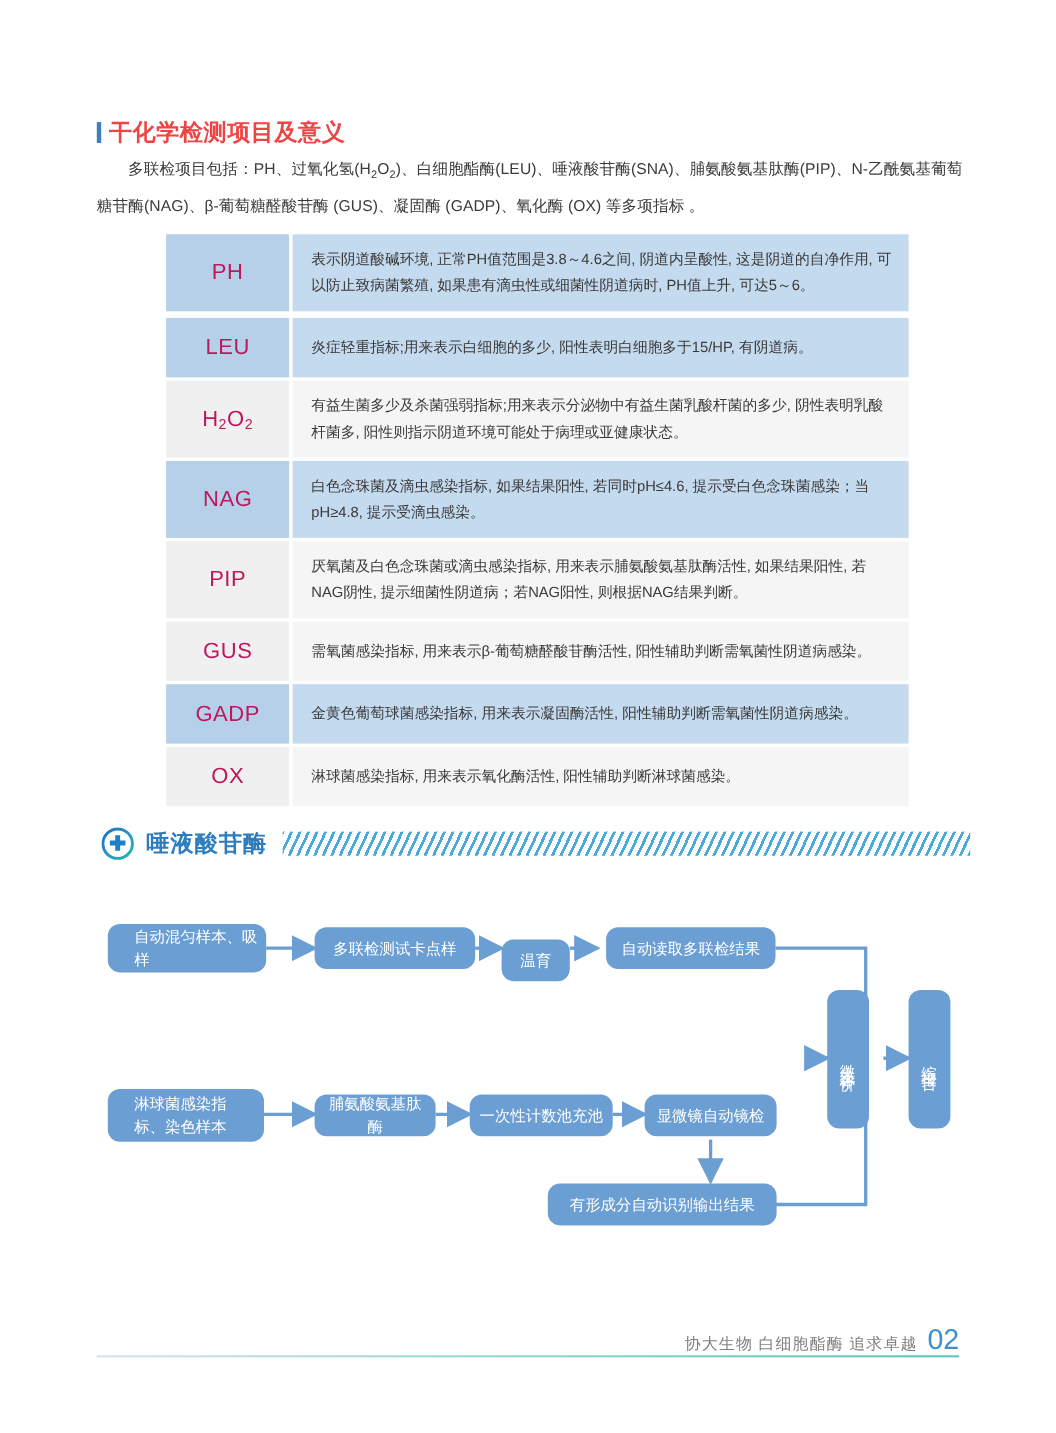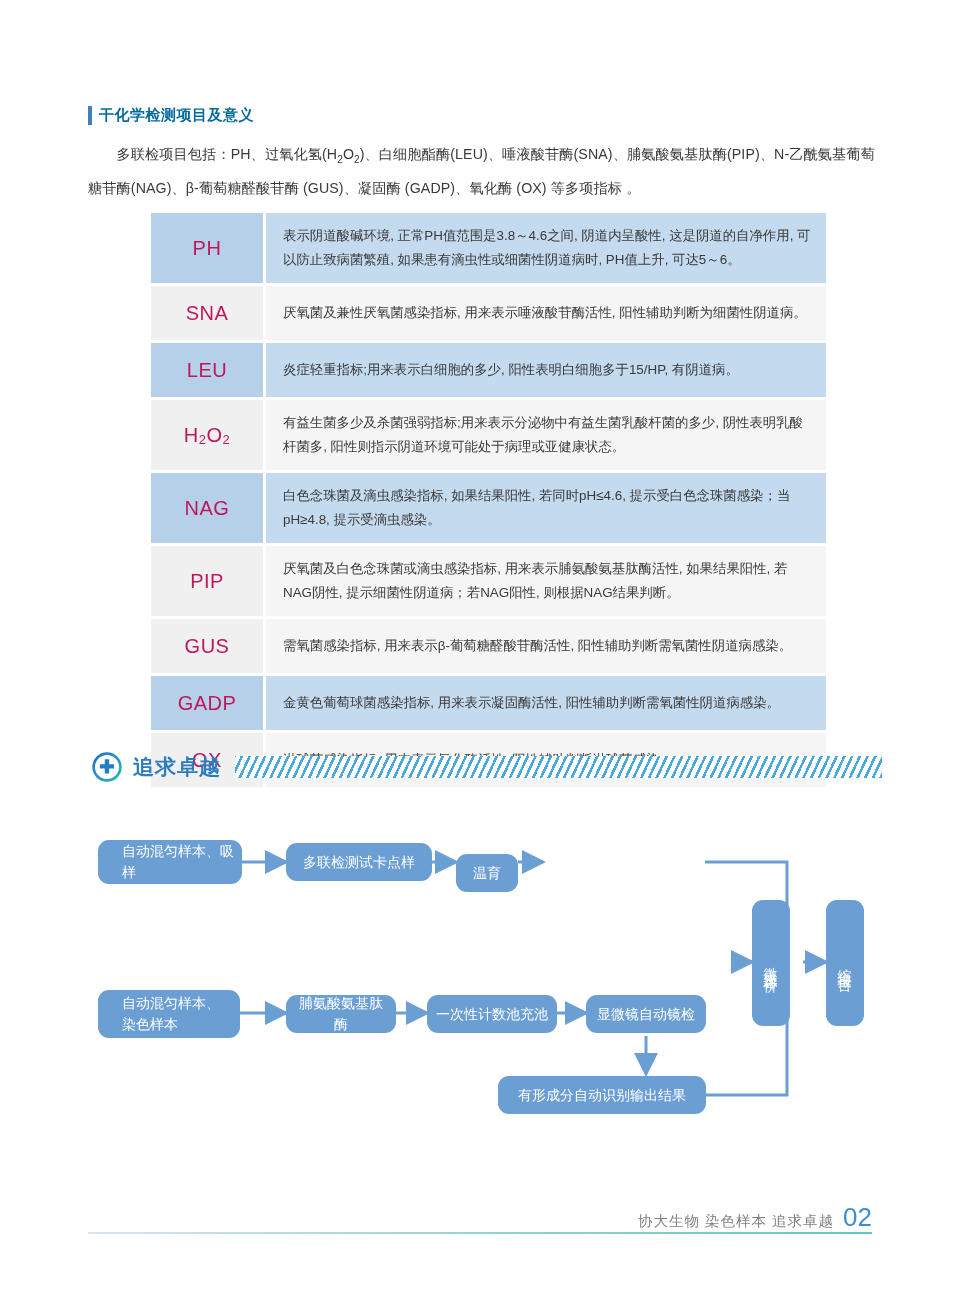--- a/index.html
+++ b/index.html
@@ -24,23 +24,23 @@
     display: flex;
     align-items: center;
   }
   .head-bar {
     width: 4px;
     height: 19px;
     background: #3f7fbf;
     margin-right: 7px;
   }
   .head-title {
-    font-size: 15px;
+    font-size: 21px;
     font-weight: bold;
-    color: #0369a1;
+    color: #ef4444;
     letter-spacing: 0.5px;
   }
 
   
   .intro {
     position: absolute;
     left: 88px;
     top: 140px;
     width: 790px;
     font-size: 14.2px;
@@ -199,25 +199,20 @@
   多联检项目包括：PH、过氧化氢(H<sub>2</sub>O<sub>2</sub>)、白细胞酯酶(LEU)、唾液酸苷酶(SNA)、脯氨酸氨基肽酶(PIP)、N-乙酰氨基葡萄糖苷酶(NAG)、β-葡萄糖醛酸苷酶 (GUS)、凝固酶 (GADP)、氧化酶 (OX) 等多项指标 。
 </div>
 
 <div class="tbl">
     <div class="trow even">
       <div class="lbl">PH</div>
       <div class="gap"></div>
       <div class="desc">表示阴道酸碱环境, 正常PH值范围是3.8～4.6之间, 阴道内呈酸性, 这是阴道的自净作用, 可以防止致病菌繁殖, 如果患有滴虫性或细菌性阴道病时, PH值上升, 可达5～6。</div>
     </div>
     <div class="rowsep"></div>
-    <div class="trow odd">
-      <div class="lbl">SNA</div>
-      <div class="gap"></div>
-      <div class="desc">厌氧菌及兼性厌氧菌感染指标, 用来表示唾液酸苷酶活性, 阳性辅助判断为细菌性阴道病。</div>
-    </div>
     <div class="rowsep"></div>
     <div class="trow even">
       <div class="lbl">LEU</div>
       <div class="gap"></div>
       <div class="desc">炎症轻重指标;用来表示白细胞的多少, 阳性表明白细胞多于15/HP, 有阴道病。</div>
     </div>
     <div class="rowsep"></div>
     <div class="trow odd">
       <div class="lbl">H<sub>2</sub>O<sub>2</sub></div>
       <div class="gap"></div>
@@ -263,21 +258,21 @@
           <stop offset="0%" stop-color="#1f6fc0"></stop>
           <stop offset="55%" stop-color="#2a97c9"></stop>
           <stop offset="100%" stop-color="#22b9a4"></stop>
         </linearGradient>
       </defs>
       <circle cx="15" cy="15" r="13.4" fill="none" stroke="url(#ringGrad)" stroke-width="2.6"></circle>
       <circle cx="15" cy="15" r="9.4" fill="none" stroke="#ffffff" stroke-width="1.6"></circle>
       <path d="M12.6 6.6 h4.8 v5.2 h5.2 v4.8 h-5.2 v5.2 h-4.8 v-5.2 h-5.2 v-4.8 h5.2 z" fill="#1f7ec4" transform="translate(0,0.6) scale(0.93) translate(1.1,0.6)"></path>
     </svg>
   </span>
-  <span class="wf-title">追求卓越</span>
+  <span class="wf-title">唾液酸苷酶</span>
   <span class="wf-stripes"></span>
 </div>
 
 <div class="flow">
 
   <svg width="960" height="310" style="position:absolute;left:0;top:0;">
     <defs>
       <marker id="ah" markerWidth="8" markerHeight="8" refX="7" refY="4" orient="auto">
         <path d="M0,0 L8,4 L0,8 z" fill="#6b9ed3"></path>
       </marker>
@@ -301,28 +296,29 @@
     <line x1="745" y1="132" x2="745" y2="132" stroke="#6b9ed3" stroke-width="3"></line>
     <path d="M787,132 H742" fill="none" stroke="#6b9ed3" stroke-width="3"></path>
     <line x1="742" y1="132" x2="752" y2="132" stroke="#6b9ed3" stroke-width="3" marker-end="url(#ah)"></line>
 
     <line x1="803" y1="132" x2="826" y2="132" stroke="#6b9ed3" stroke-width="3" marker-end="url(#ah)"></line>
   </svg>
 
   <div class="fbox left-al" style="left:98px;top:10px;width:144px;height:44px;">自动混匀样本、吸样</div>
   <div class="fbox" style="left:286px;top:13px;width:146px;height:38px;">多联检测试卡点样</div>
   <div class="fbox" style="left:456px;top:24px;width:62px;height:38px;">温育</div>
-
-  <div class="fbox left-al" style="left:98px;top:160px;width:142px;height:48px;">自动混匀样本、染色样本</div>
+  <div class="fbox" style="left:551px;top:13px;width:154px;height:38px;">自动读取多联检结果</div>
+
+  <div class="fbox left-al" style="left:98px;top:160px;width:142px;height:48px;">淋球菌感染指标、染色样本</div>
   <div class="fbox" style="left:286px;top:165px;width:110px;height:38px;">脯氨酸氨基肽酶</div>
   <div class="fbox" style="left:427px;top:165px;width:130px;height:38px;">一次性计数池充池</div>
   <div class="fbox" style="left:586px;top:165px;width:120px;height:38px;">显微镜自动镜检</div>
   <div class="fbox" style="left:498px;top:246px;width:208px;height:38px;">有形成分自动识别输出结果</div>
 
   <div class="fbox vert" style="left:752px;top:70px;width:38px;height:126px;">微生态评价</div>
   <div class="fbox vert" style="left:826px;top:70px;width:38px;height:126px;">综合报告</div>
 </div>
 
 <div class="footer-txt">
-  <span>协大生物  染色样本  追求卓越</span>
+  <span>协大生物  白细胞酯酶  追求卓越</span>
   <span class="footer-page">02</span>
 </div>
 <div class="footer-rule"></div>
 
 </body></html>

